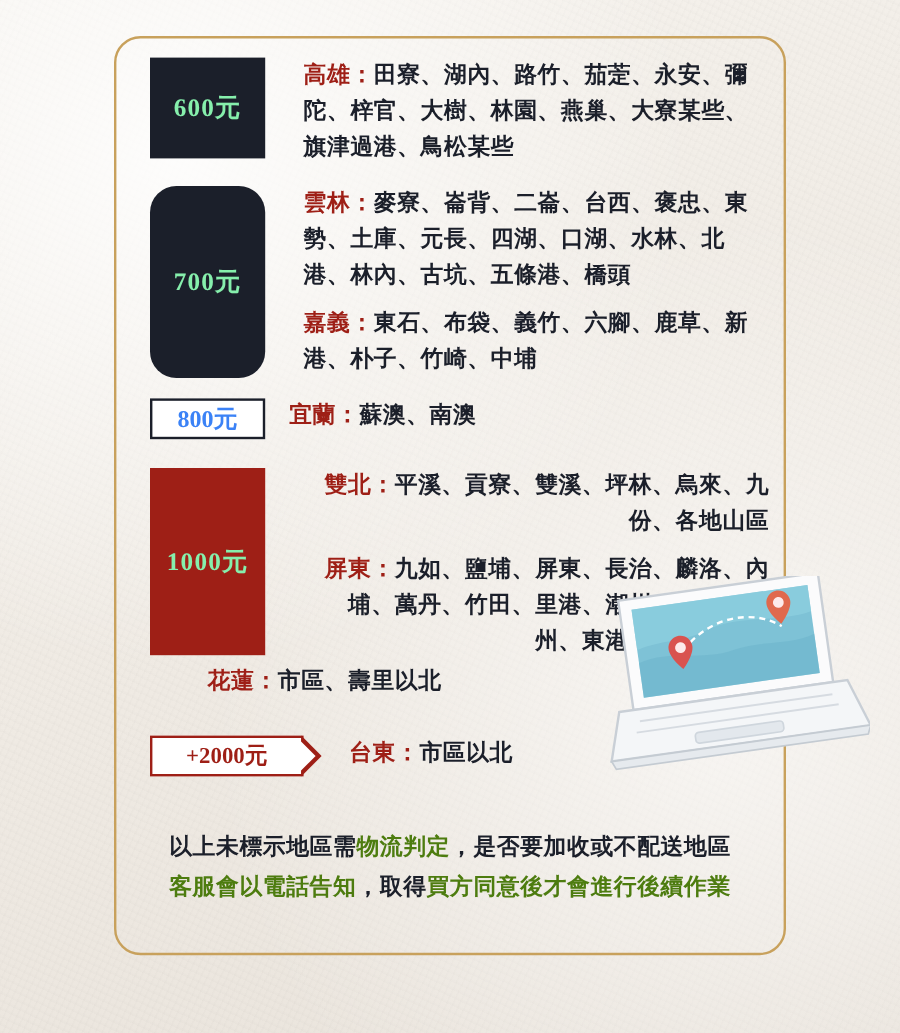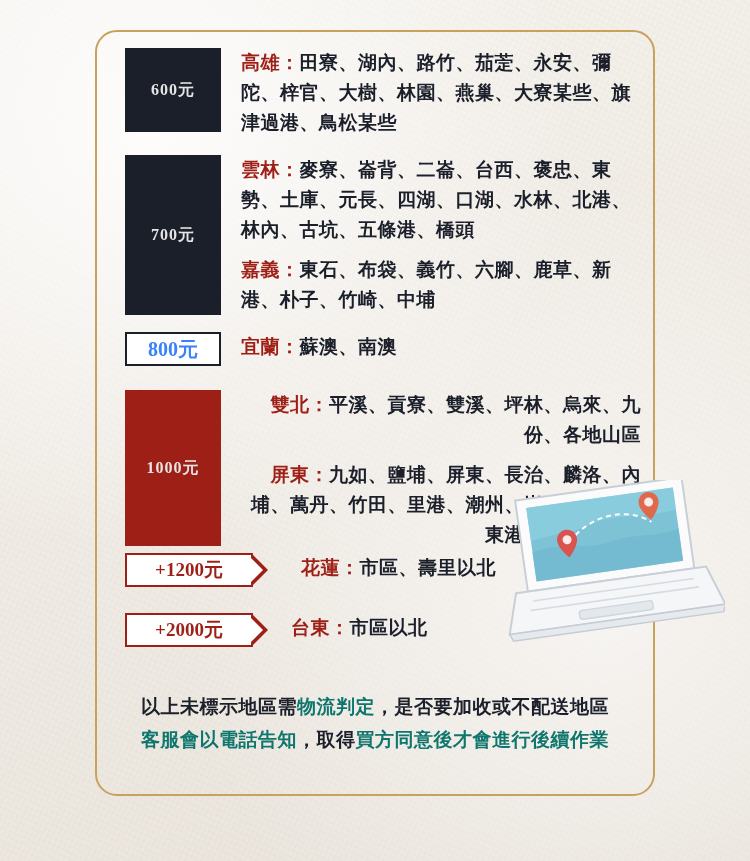--- a/index.html
+++ b/index.html
@@ -47,26 +47,26 @@
   }
 
   .row {
     position: absolute;
     display: flex;
     align-items: flex-start;
   }
 
   
   .price-block {
-    color: #e5e5e5;
+    color: #86efac;
     font-weight: bold;
     display: flex;
     align-items: center;
     justify-content: center;
-    font-size: 16px;
+    font-size: 21px;
     letter-spacing: 1px;
     box-sizing: border-box;
     font-family: "Liberation Serif", "DejaVu Serif", serif;
   }
   .price-dark { background: #1b1f2a; }
   .price-red  { background: #9e1f16; }
 
   .price-white {
     background: #ffffff;
     color: #3b82f6;
@@ -121,35 +121,35 @@
   .area-text {
     font-size: 19px;
     line-height: 30px;
     color: #1b1f2a;
     font-weight: bold;
     letter-spacing: 0.5px;
   }
   .area-text .label {
     color: #9e1f16;
   }
-  .area-group { margin-bottom: 10px; }
+  .area-group { margin-bottom: 10px; margin-left: 12px; }
 
   .note {
     position: absolute;
     left: 30px;
     top: 660px;
     width: 500px;
     text-align: center;
     font-size: 19px;
     line-height: 33px;
     font-weight: bold;
     color: #1b1f2a;
     letter-spacing: 0.5px;
   }
-  .note .hl { color: #0f766e; }
+  .note .hl { color: #4d7c0f; }
 
   
   .laptop {
     position: absolute;
     left: 495px;
     top: 480px;
     width: 230px;
     height: 170px;
   }
 </style>
@@ -165,21 +165,21 @@
   <div class="row" style="left:30px; top:18px;">
     <div class="price-block price-dark" style="width:96px;height:84px;">600元</div>
     <div style="margin-left:20px;width:400px;">
       <div class="area-text area-group">
         <span class="label">高雄：</span><span>田寮、湖內、路竹、茄萣、永安、彌陀、梓官、大樹、林園、燕巢、大寮某些、旗津過港、鳥松某些</span>
       </div>
     </div>
   </div>
 
   <div class="row" style="left:30px; top:125px;">
-    <div class="price-block price-dark" style="width:96px;height:160px;">700元</div>
+    <div class="price-block price-dark" style="width:96px;height:160px;border-radius:22px;">700元</div>
     <div style="margin-left:20px;width:400px;">
       <div class="area-text area-group">
         <span class="label">雲林：</span><span>麥寮、崙背、二崙、台西、褒忠、東勢、土庫、元長、四湖、口湖、水林、北港、林內、古坑、五條港、橋頭</span>
       </div>
       <div class="area-text area-group">
         <span class="label">嘉義：</span><span>東石、布袋、義竹、六腳、鹿草、新港、朴子、竹崎、中埔</span>
       </div>
     </div>
   </div>
 
@@ -198,21 +198,20 @@
       <div class="area-text area-group">
         <span class="label">雙北：</span><span>平溪、貢寮、雙溪、坪林、烏來、九份、各地山區</span>
       </div>
       <div class="area-text area-group">
         <span class="label">屏東：</span><span>九如、鹽埔、屏東、長治、麟洛、內埔、萬丹、竹田、里港、潮州、崁頂、南州、東港、新園、林邊</span>
       </div>
     </div>
   </div>
 
   <div class="row" style="left:30px; top:523px;">
-    <div class="price-tag">+1200元</div>
     <div style="margin-left:48px;width:380px;">
       <div class="area-text">
         <span class="label">花蓮：</span><span>市區、壽里以北</span>
       </div>
     </div>
   </div>
 
   <div class="row" style="left:30px; top:583px;">
     <div class="price-tag">+2000元</div>
     <div style="margin-left:38px;width:380px;">

